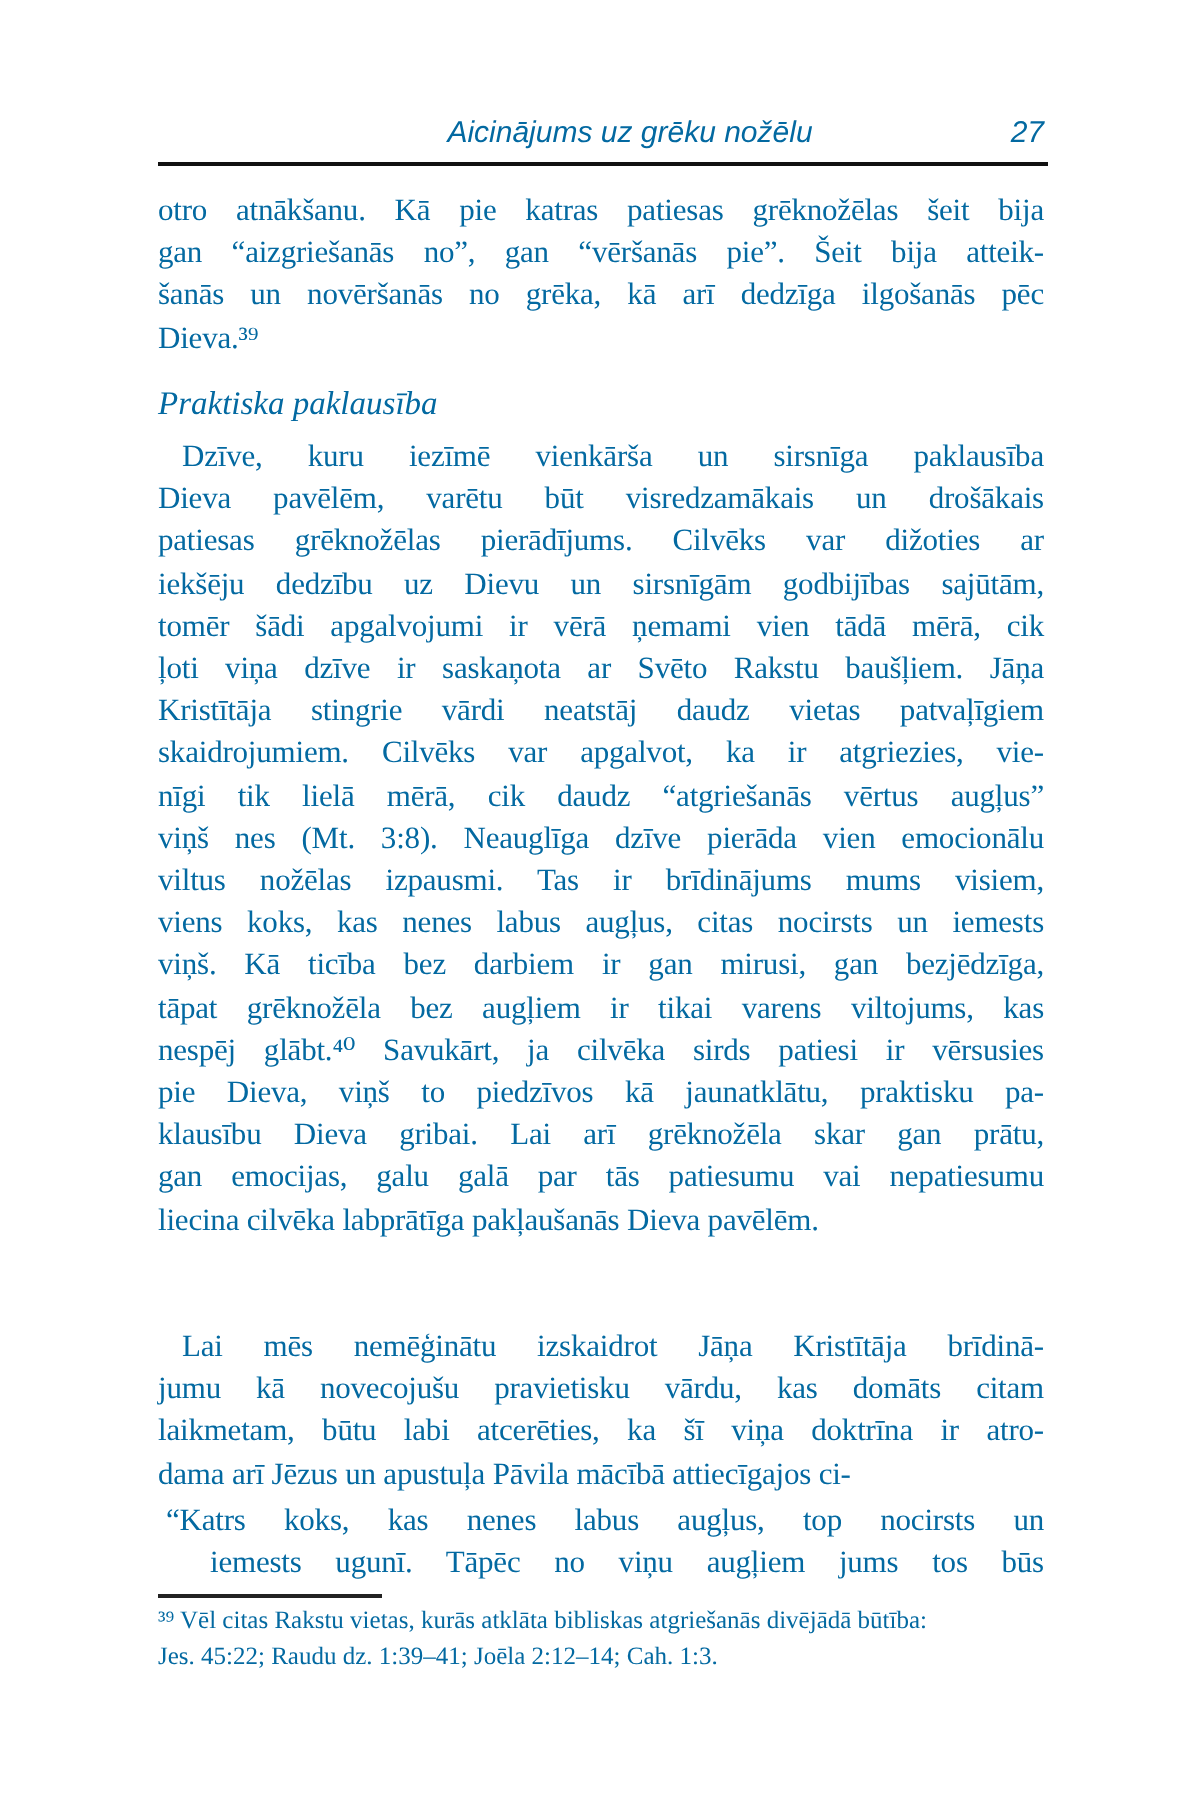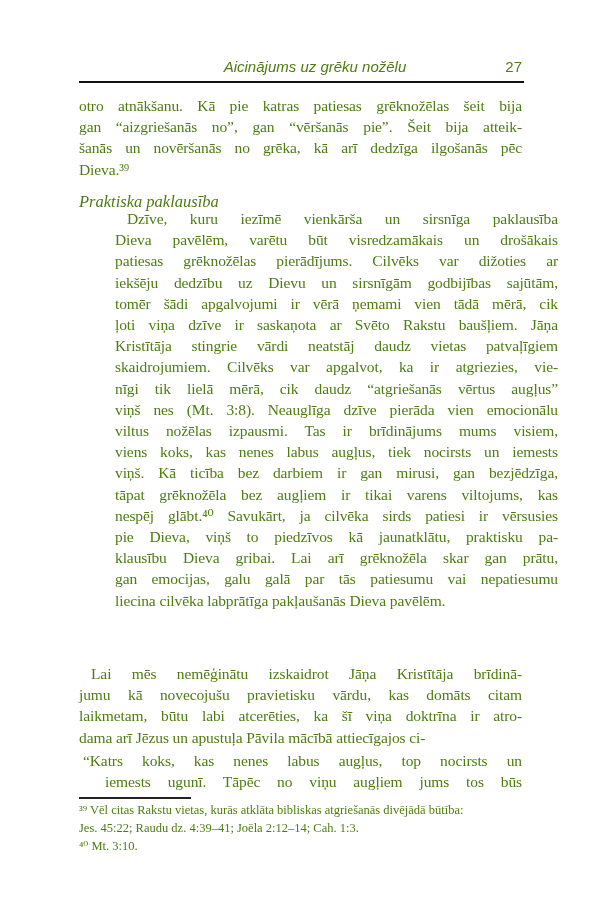--- a/index.html
+++ b/index.html
@@ -2,38 +2,38 @@
 <html><head>
 <meta charset="utf-8">
 <style>
   html, body { margin: 0; padding: 0; background: #fff; }
   .page {
     position: relative;
     width: 600px;
     height: 900px;
     background: #ffffff;
     font-family: "Liberation Serif", "DejaVu Serif", serif;
-    color: #4d7c0f;
+    color: #0369a1;
     overflow: hidden;
   }
   
   .running-head {
     position: absolute;
     left: 79px; top: 57px;
     width: 444px; height: 20px;
     font-family: "Liberation Sans", "DejaVu Sans", sans-serif;
     font-size: 15px;
     line-height: 20px;
   }
   .head-title {
     position: absolute; left: 28px; right: 0; top: 0;
     text-align: center;
     font-style: italic;
   }
-  .page-num { position: absolute; right: 1px; top: 0; }
+  .page-num { position: absolute; right: 1px; top: 0; font-style: italic; }
   .head-rule {
     position: absolute;
     left: 79px; top: 81px;
     width: 445px; height: 2px;
     background: #111111;
   }
   
   .block {
     position: absolute;
     left: 79px;
@@ -98,33 +98,33 @@
 
   <div class="block para" style="top: 95px;">
       <div class="line">otro atnākšanu. Kā pie katras patiesas grēknožēlas šeit bija</div>
       <div class="line">gan “aizgriešanās no”, gan “vēršanās pie”. Šeit bija atteik-</div>
       <div class="line">šanās un novēršanās no grēka, kā arī dedzīga ilgošanās pēc</div>
       <div class="line">Dieva.³⁹</div>
     </div>
 
   <h2 class="section-heading">Praktiska paklausība</h2>
 
-  <div class="block para indent" style="top: 208px; margin-left: 36px;">
+  <div class="block para indent" style="top: 218px;">
       <div class="line">Dzīve, kuru iezīmē vienkārša un sirsnīga paklausība</div>
       <div class="line">Dieva pavēlēm, varētu būt visredzamākais un drošākais</div>
       <div class="line">patiesas grēknožēlas pierādījums. Cilvēks var dižoties ar</div>
       <div class="line">iekšēju dedzību uz Dievu un sirsnīgām godbijības sajūtām,</div>
       <div class="line">tomēr šādi apgalvojumi ir vērā ņemami vien tādā mērā, cik</div>
       <div class="line">ļoti viņa dzīve ir saskaņota ar Svēto Rakstu baušļiem. Jāņa</div>
       <div class="line">Kristītāja stingrie vārdi neatstāj daudz vietas patvaļīgiem</div>
       <div class="line">skaidrojumiem. Cilvēks var apgalvot, ka ir atgriezies, vie-</div>
       <div class="line">nīgi tik lielā mērā, cik daudz “atgriešanās vērtus augļus”</div>
       <div class="line">viņš nes (Mt. 3:8). Neauglīga dzīve pierāda vien emocionālu</div>
       <div class="line">viltus nožēlas izpausmi. Tas ir brīdinājums mums visiem,</div>
-      <div class="line">viens koks, kas nenes labus augļus, tiek nocirsts un iemests</div>
+      <div class="line">viens koks, kas nenes labus augļus, citas nocirsts un iemests</div>
       <div class="line">viņš. Kā ticība bez darbiem ir gan mirusi, gan bezjēdzīga,</div>
       <div class="line">tāpat grēknožēla bez augļiem ir tikai varens viltojums, kas</div>
       <div class="line">nespēj glābt.⁴⁰ Savukārt, ja cilvēka sirds patiesi ir vērsusies</div>
       <div class="line">pie Dieva, viņš to piedzīvos kā jaunatklātu, praktisku pa-</div>
       <div class="line">klausību Dieva gribai. Lai arī grēknožēla skar gan prātu,</div>
       <div class="line">gan emocijas, galu galā par tās patiesumu vai nepatiesumu</div>
       <div class="line">liecina cilvēka labprātīga pakļaušanās Dieva pavēlēm.</div>
     </div>
 
   <div class="block para indent" style="top: 643px; margin-top: 20px;">
@@ -136,17 +136,16 @@
 
   <div class="block quote justify-all" style="top: 750px;">
       <div class="line">“Katrs koks, kas nenes labus augļus, top nocirsts un</div>
       <div class="line">iemests ugunī. Tāpēc no viņu augļiem jums tos būs</div>
     </div>
 
   <div class="fn-rule"></div>
 
   <div class="footnotes">
       <div class="line">³⁹ Vēl citas Rakstu vietas, kurās atklāta bibliskas atgriešanās divējādā būtība:</div>
-      <div class="line">Jes. 45:22; Raudu dz. 4:39–41; Joēla 2:12–14; Cah. 1:3.</div>
-      <div class="line">⁴⁰ Mt. 3:10.</div>
+      <div class="line">Jes. 45:22; Raudu dz. 1:39–41; Joēla 2:12–14; Cah. 1:3.</div>
     </div>
 
 </div>
 
 </body></html>

